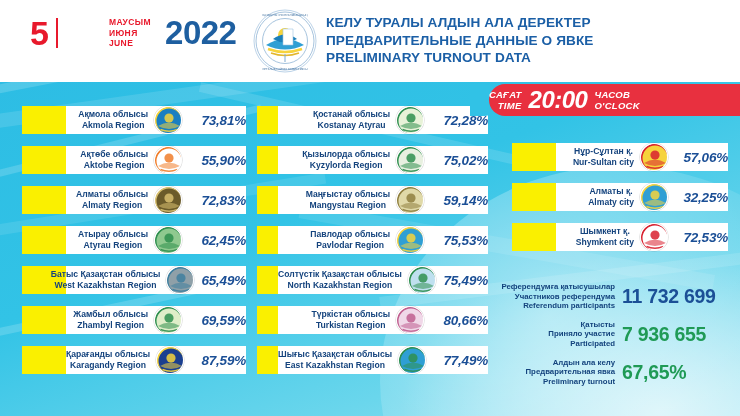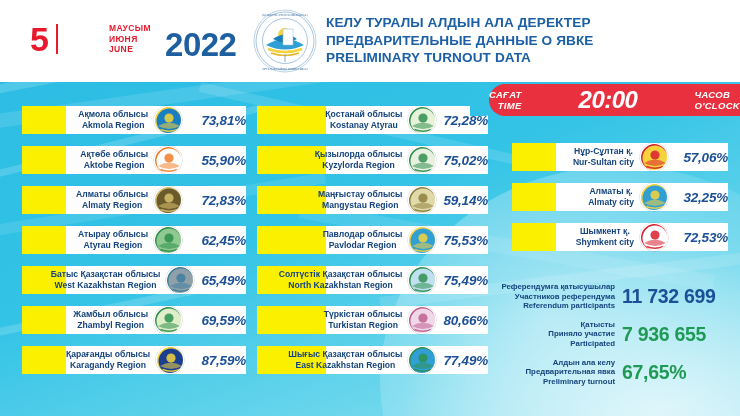--- a/index.html
+++ b/index.html
@@ -30,21 +30,21 @@
   }
   .months {
     display: flex; flex-direction: column; justify-content: center;
   }
   .months div {
     font-size: 8.5px; font-weight: bold; color: #e8192c;
     letter-spacing: .4px; line-height: 10.5px; padding-left: 44px;
   }
   .year {
     font-size: 33px; font-weight: bold; color: #1e5fa0;
-    margin-left: 14px; letter-spacing: -0.5px; line-height: 34px; margin-top: 12px;
+    margin-left: 14px; letter-spacing: -0.5px; line-height: 34px;
   }
 
   
   .seal {
     position: absolute; left: 253px; top: 9px; width: 64px; height: 64px;
   }
 
   .title {
     position: absolute; left: 326px; top: 14px;
     color: #1b5fa6; font-weight: bold; font-size: 13.6px;
@@ -77,21 +77,21 @@
     position: absolute; right: -120px; bottom: -180px;
     width: 480px; height: 430px; border-radius: 50%;
     background: radial-gradient(circle at 35% 35%, rgba(255,255,255,.45) 0%, rgba(255,255,255,0) 70%);
   }
 
   
   .timebar {
     position: absolute; left: 489px; top: 84px; width: 251px; height: 32px;
     background: #e8303f; z-index: 6;
     border-top-left-radius: 16px; border-bottom-left-radius: 16px;
-    display: flex; align-items: center; justify-content: space-between;
+    display: flex; align-items: center; justify-content: flex-start;
   }
   .timebar .two-line {
     display: flex; flex-direction: column; align-items: flex-end;
     color: #ffffff; font-weight: bold; font-style: italic;
     font-size: 9.5px; line-height: 11px; letter-spacing: .3px;
   }
   .timebar .clock {
     color: #ffffff; font-weight: bold; font-style: italic;
     font-size: 24px; margin: 0 7px; letter-spacing: -.5px; line-height: 24px;
   }
@@ -114,21 +114,21 @@
     position: relative; height: 28px; margin-bottom: 12px;
     background: #faf000;
     display: flex; align-items: center;
   }
   .row .whitebox {
     position: absolute; right: 0; top: 0; height: 28px;
     background: #ffffff;
     display: flex; align-items: center; justify-content: flex-end;
   }
   .col1 .row .whitebox { width: 180px; }
-  .col2 .row .whitebox { width: 162px; }
+  .col2 .row .whitebox { width: 210px; }
   .col3 .row .whitebox { width: 172px; }
 
   .namewrap {
     display: flex; flex-direction: column; align-items: center;
     color: #14437d; font-weight: bold; font-size: 8.6px;
     line-height: 10.6px; padding-right: 4px; white-space: nowrap;
   }
   .namewrap .kz { }
   .namewrap .en { }
 

